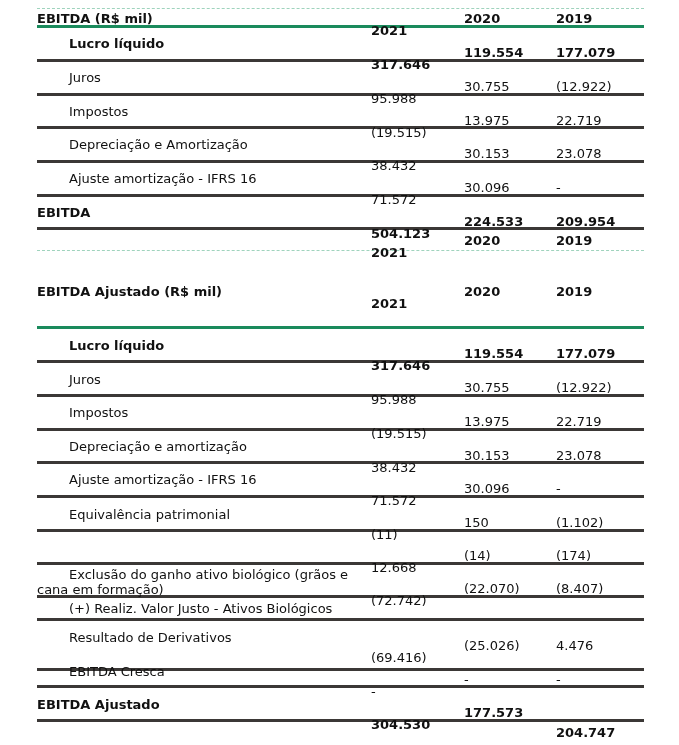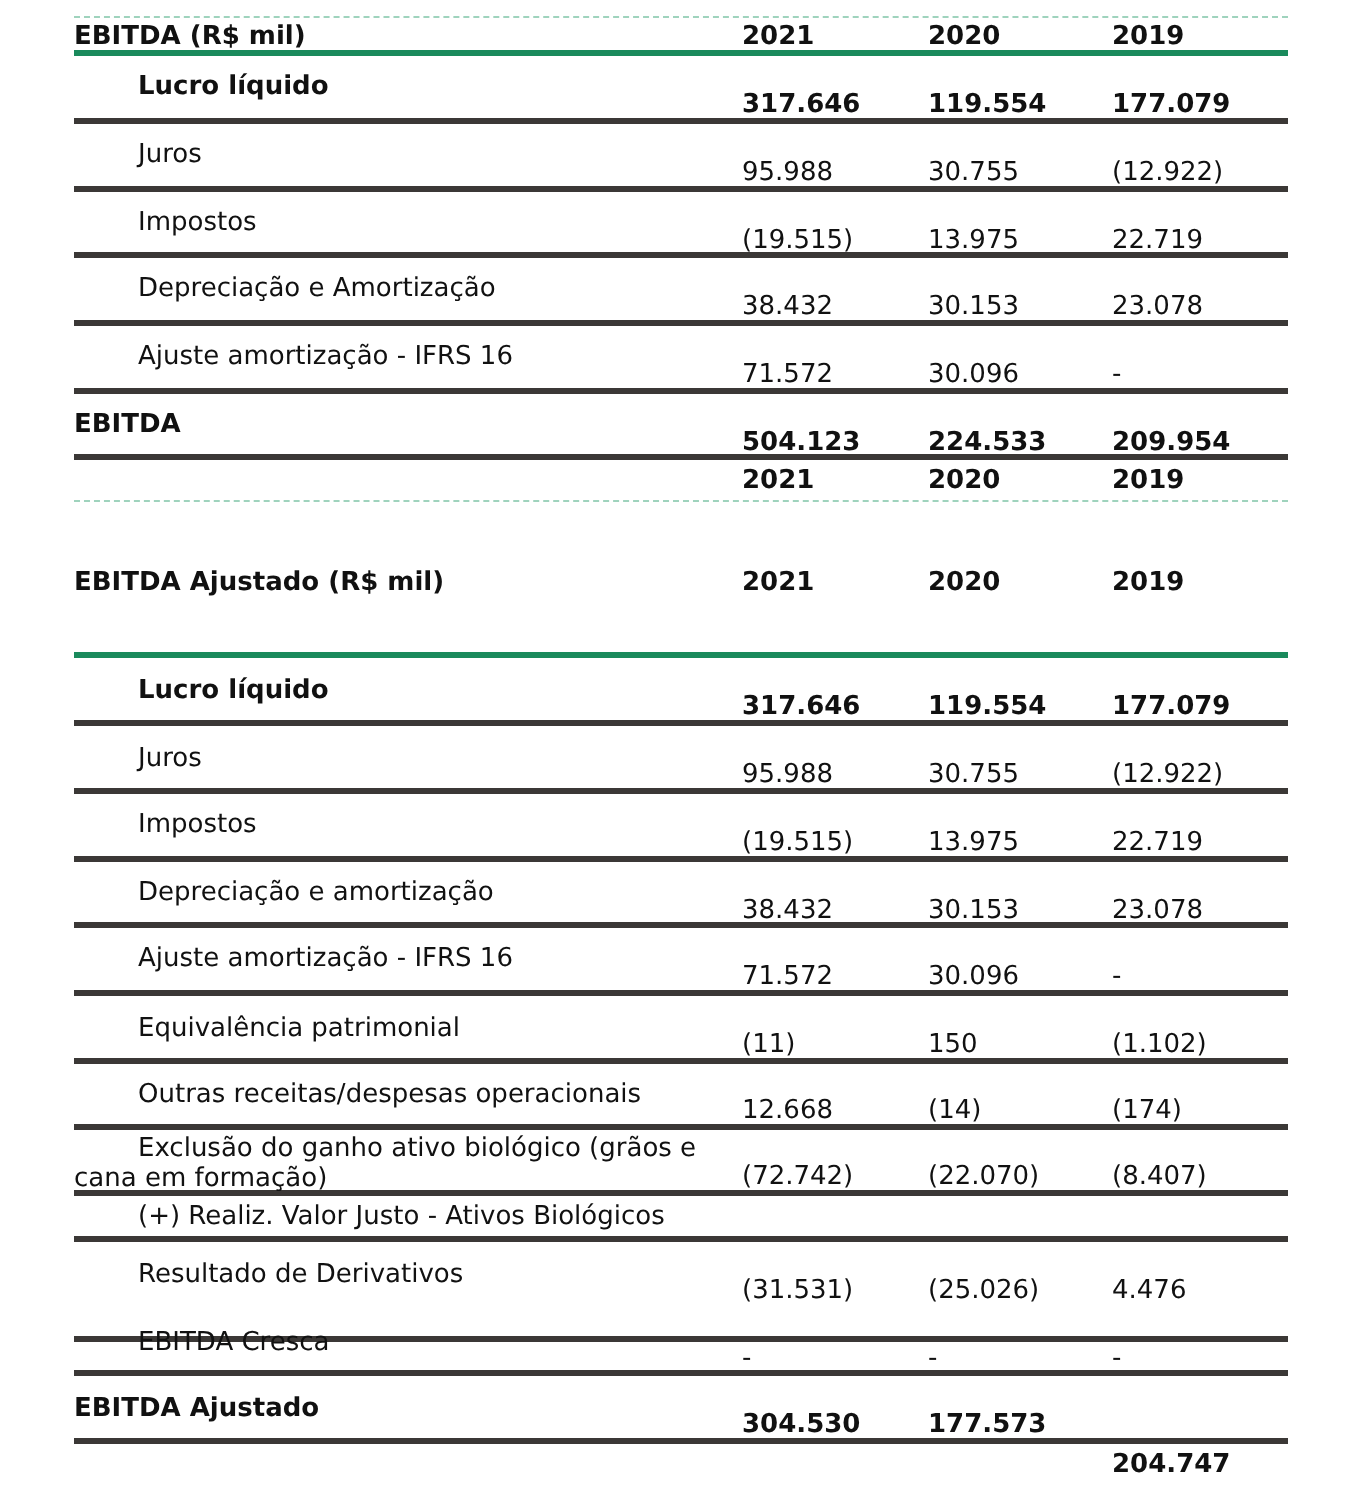--- a/index.html
+++ b/index.html
@@ -6,21 +6,21 @@
   body { width: 679px; height: 745px; position: relative; overflow: hidden;
          font-family: "DejaVu Sans", sans-serif; color: #111111; }
   .tbl { position: absolute; left: 37px; width: 607px; }
   .row { position: absolute; left: 0; width: 607px; box-sizing: border-box; }
   .line-dark { border-bottom: 3px solid #3b3836; }
   .line-green { border-bottom: 3px solid #1a8a5c; }
   .line-dotted { border-bottom: 1px dashed #9fd3bd; }
   .lbl { position: absolute; left: 0; font-size: 13px; line-height: 16px; white-space: nowrap; }
   .lbl.indent { left: 32px; }
   .val { position: absolute; font-size: 13px; line-height: 16px; white-space: nowrap; }
-  .c1 { left: 334px; }
+  .c1 { left: 334px; margin-top: 12px; }
   .c2 { left: 427px; }
   .c3 { left: 519px; }
   .bold { font-weight: bold; }
   .wrap-lbl { position: absolute; left: 0; width: 330px; font-size: 13px; line-height: 15px; white-space: normal; text-indent: 32px; }
 </style>
 </head>
 <body>
 
 <div class="tbl" style="top:0;">
 
@@ -117,40 +117,39 @@
     <span class="val c2" style="top:17px;">30.096</span>
     <span class="val c3" style="top:17px;">-</span>
   </div>
   <div class="row line-dark" style="top:498px; height:34px;">
     <span class="lbl indent" style="top:9px;">Equivalência patrimonial</span>
     <span class="val c1" style="top:17px;">(11)</span>
     <span class="val c2" style="top:17px;">150</span>
     <span class="val c3" style="top:17px;">(1.102)</span>
   </div>
   <div class="row line-dark" style="top:532px; height:33px;">
-    <span class="lbl indent" style="top:8px;">Outras receitas/despesas operacionais</span>
     <span class="val c1" style="top:16px;">12.668</span>
     <span class="val c2" style="top:16px;">(14)</span>
     <span class="val c3" style="top:16px;">(174)</span>
   </div>
   <div class="row line-dark" style="top:565px; height:33px;">
     <span class="wrap-lbl" style="top:2px;">Exclusão do ganho ativo biológico (grãos e cana em formação)</span>
     <span class="val c1" style="top:16px;">(72.742)</span>
     <span class="val c2" style="top:16px;">(22.070)</span>
     <span class="val c3" style="top:16px;">(8.407)</span>
   </div>
   <div class="row line-dark" style="top:598px; height:23px;text-align:right;">
     <span class="lbl indent" style="top:3px;">(+) Realiz. Valor Justo - Ativos Biológicos</span>
     <span class="val c1" style="top:3px;"></span>
     <span class="val c2" style="top:3px;"></span>
     <span class="val c3" style="top:3px;"></span>
   </div>
   <div class="row line-dark" style="top:621px; height:50px;">
     <span class="lbl indent" style="top:9px;">Resultado de Derivativos</span>
-    <span class="val c1" style="top:17px;">(31.531)</span>
+    <span class="val c1" style="top:17px;">(69.416)</span>
     <span class="val c2" style="top:17px;">(25.026)</span>
     <span class="val c3" style="top:17px;">4.476</span>
   </div>
   <div class="row line-dark" style="top:655px; height:33px;">
     <span class="lbl indent" style="top:9px;">EBITDA Cresca</span>
     <span class="val c1" style="top:17px;">-</span>
     <span class="val c2" style="top:17px;">-</span>
     <span class="val c3" style="top:17px;">-</span>
   </div>
 

